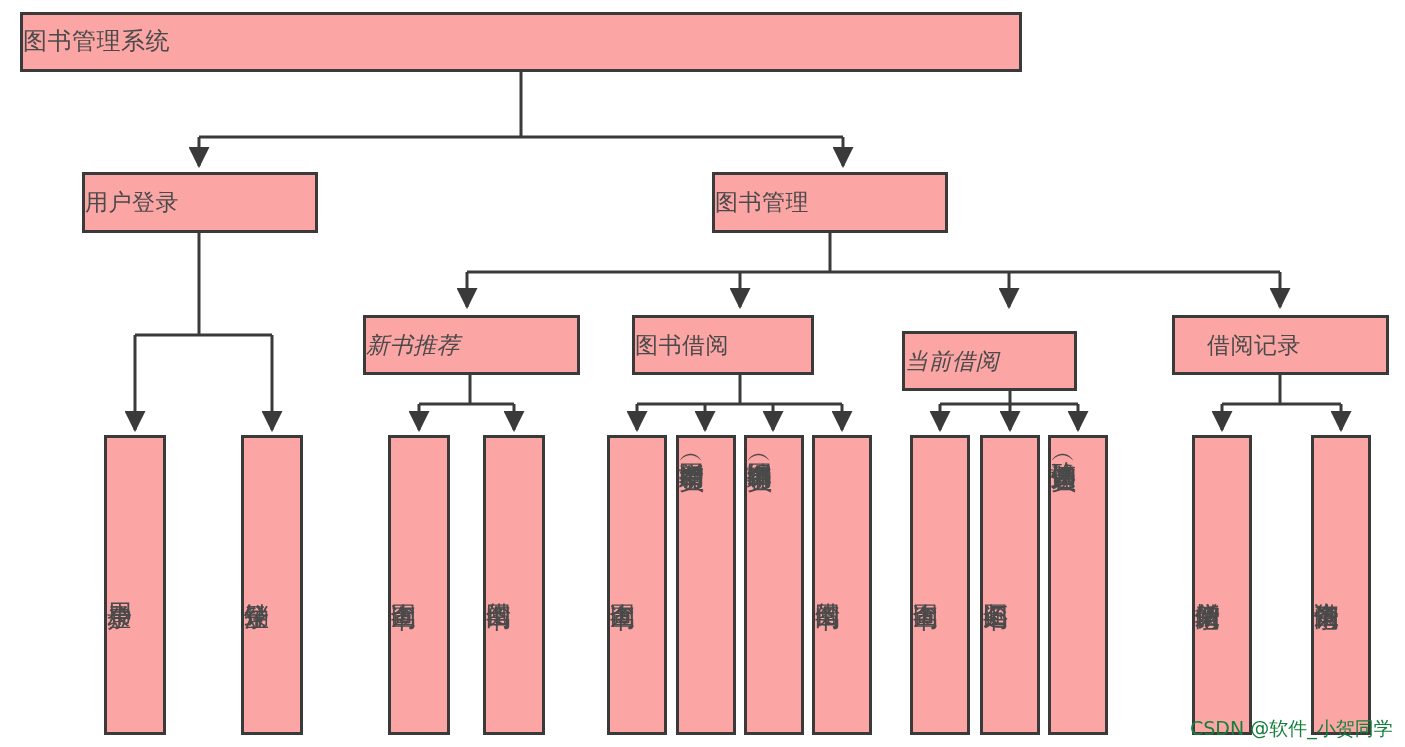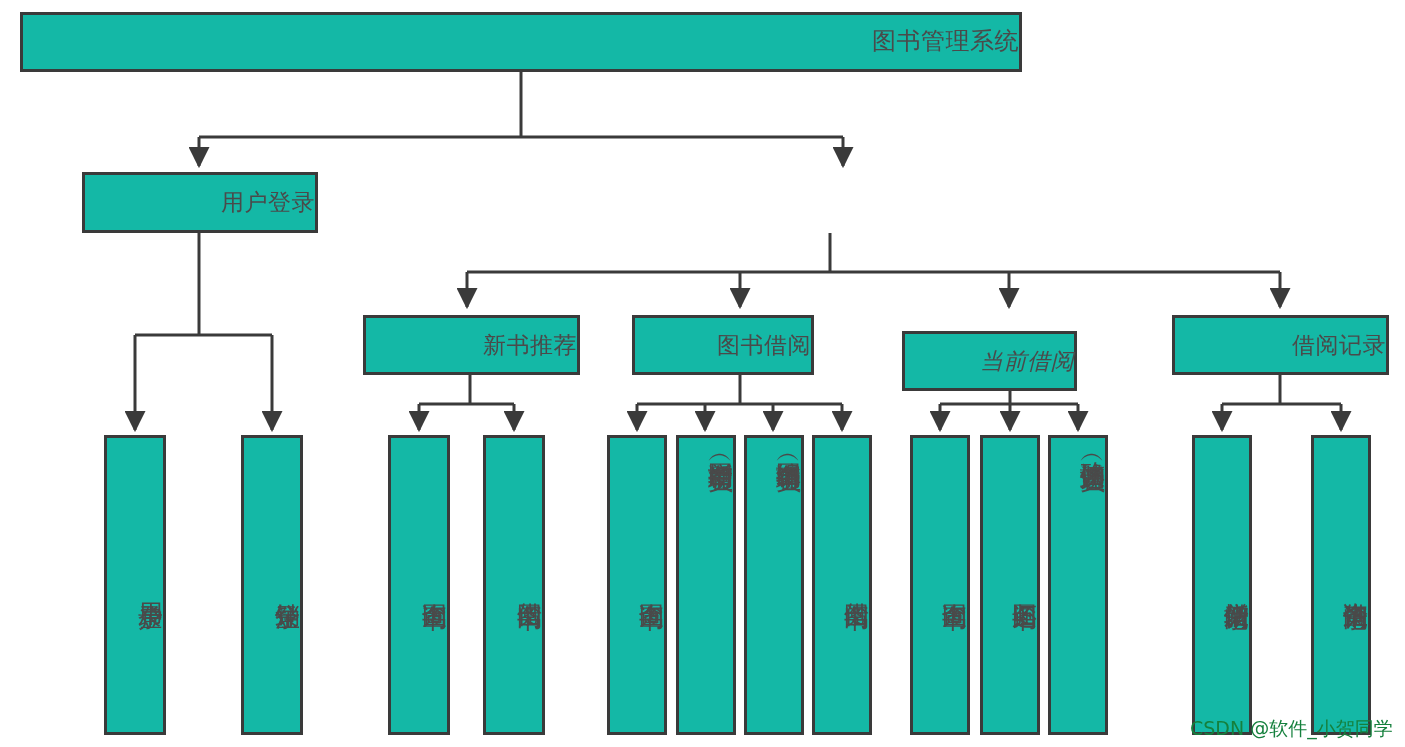--- a/index.html
+++ b/index.html
@@ -23,24 +23,24 @@
     left: 0;
     top: 0;
     width: 1405px;
     height: 747px;
     pointer-events: none;
   }
   .node {
     position: absolute;
     box-sizing: border-box;
     border: 3px solid #3a3a3a;
-    background: #14b8a6;
+    background: #fca5a5;
     display: flex;
     align-items: center;
-    justify-content: flex-end;
+    justify-content: flex-start;
     color: #4a4a4a;
     text-align: center;
   }
   .node .label {
     display: block;
     line-height: 1.05;
     letter-spacing: 0.5px;
   }
   
   .node.horiz .label {
@@ -128,22 +128,25 @@
     </g>
   </svg>
 
   <div class="node horiz root" style="left:20px; top:12px; width:1002px; height:60px;">
     <span class="label">图书管理系统</span>
   </div>
 
   <div class="node horiz" style="left:82px; top:172px; width:236px; height:61px;">
     <span class="label">用户登录</span>
   </div>
-
-  <div class="node horiz" style="left:363px; top:315px; width:217px; height:60px;">
+  <div class="node horiz" style="left:712px; top:172px; width:236px; height:61px;">
+    <span class="label">图书管理</span>
+  </div>
+
+  <div class="node horiz" style="left:363px; top:315px; width:217px; height:60px;font-style:italic;">
     <span class="label">新书推荐</span>
   </div>
   <div class="node horiz" style="left:632px; top:315px; width:182px; height:60px;">
     <span class="label">图书借阅</span>
   </div>
   <div class="node horiz" style="left:902px; top:331px; width:175px; height:60px;font-style:italic;">
     <span class="label">当前借阅</span>
   </div>
   <div class="node horiz" style="left:1172px; top:315px; width:217px; height:60px;padding-left:32px;">
     <span class="label">借阅记录</span>

